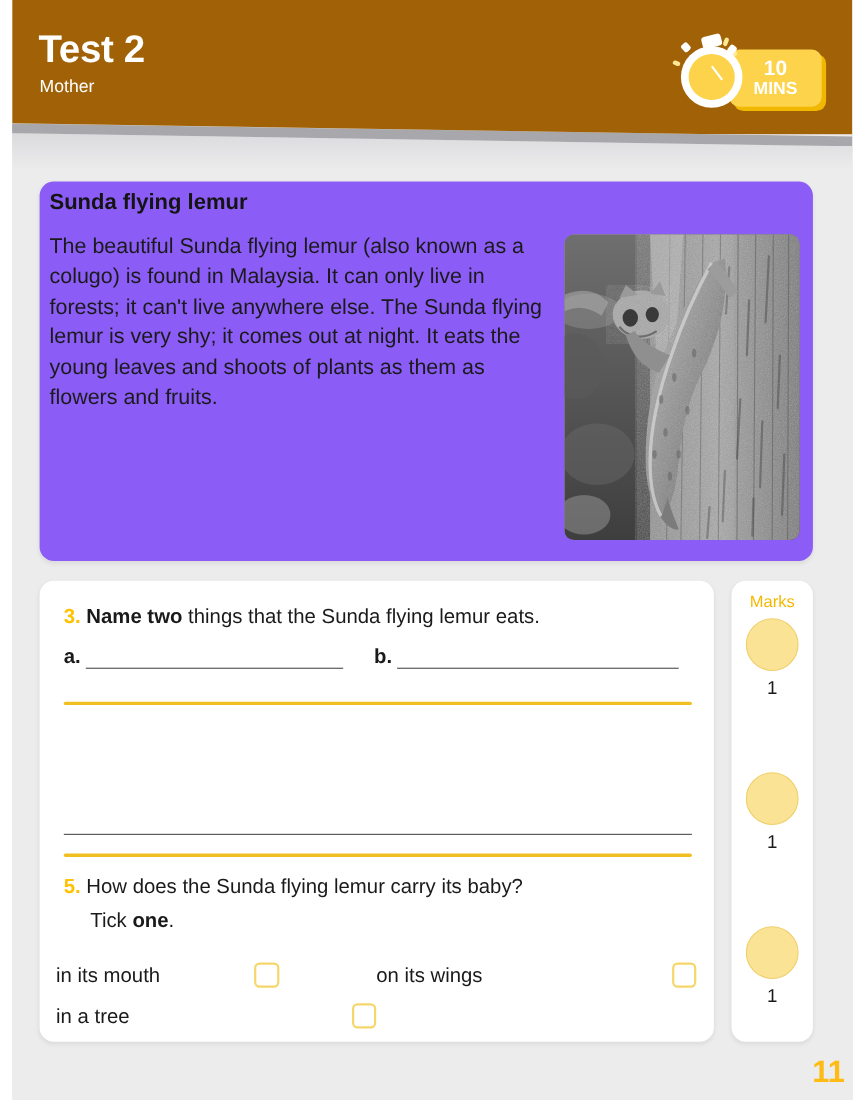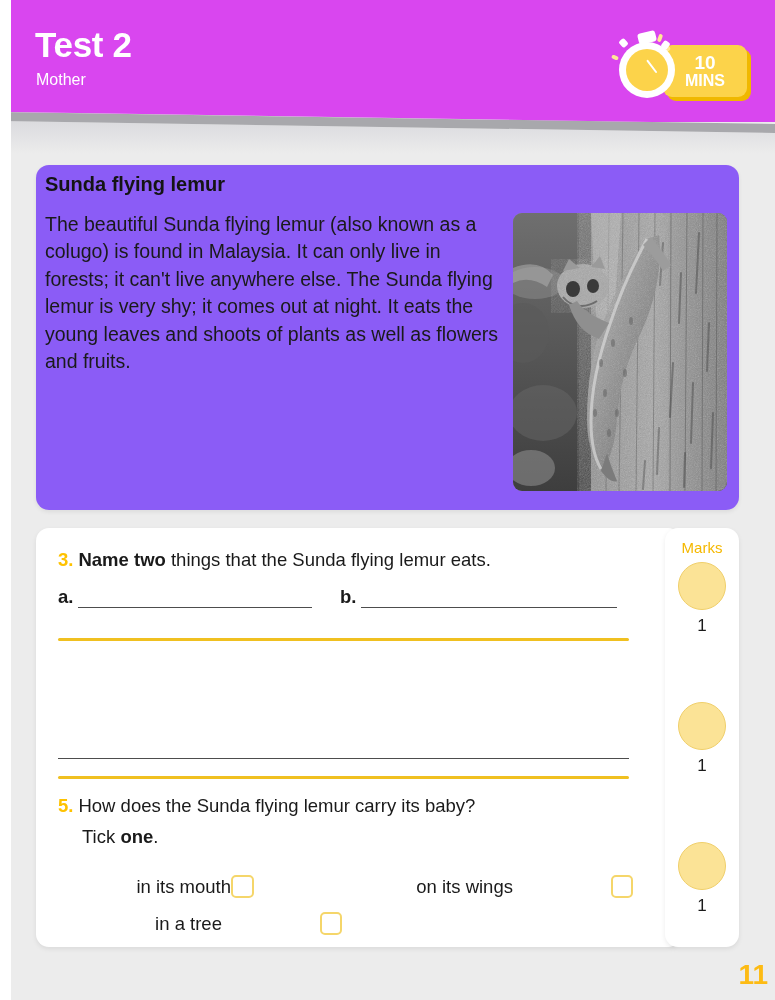--- a/index.html
+++ b/index.html
@@ -37,21 +37,21 @@
     z-index: 7;
   }
 
   
   .header {
     position: absolute;
     left: 11px;
     top: 0;
     width: 764px;
     height: 122px;
-    background: #d946ef;
+    background: #a16207;
     z-index: 3;
   }
   
   .header-shadow {
     position: absolute;
     left: 0;
     top: 0;
     width: 775px;
     height: 140px;
     z-index: 2;
@@ -245,21 +245,20 @@
   .questions {
     position: absolute;
     left: 36px;
     top: 528px;
     width: 613px;
     height: 419px;
     background: #ffffff;
     border-radius: 13px;
     z-index: 5;
     box-shadow: 0 2px 5px rgba(0,0,0,0.08);
-    padding-left: 32px;
   }
   .q {
     position: absolute;
     left: 22px;
     width: 572px;
   }
   .q-head {
     font-size: 18.5px;
     color: #1a1a1a;
     line-height: 1.33;
@@ -310,21 +309,20 @@
   }
   .tick-cell {
     display: flex;
     align-items: center;
     width: 291px;
   }
   .tick-label {
     font-size: 18.5px;
     color: #1a1a1a;
     width: 180px;
-    text-align: right;
   }
   .checkbox {
     width: 23px;
     height: 23px;
     border: 2px solid #f5d66a;
     border-radius: 5px;
     background: #ffffff;
     box-sizing: border-box;
   }
 
@@ -408,21 +406,21 @@
       <div class="watch-face"></div>
       <div class="watch-hand"></div>
     </div>
   </div>
 
   <div class="left-strip"></div>
 
   <div class="passage">
     <div class="passage-title">Sunda flying lemur</div>
     <div class="passage-body">
-      <p>The beautiful Sunda flying lemur (also known as a colugo) is found in Malaysia. It can only live in forests; it can't live anywhere else. The Sunda flying lemur is very shy; it comes out at night. It eats the young leaves and shoots of plants as well as flowers and fruits.</p>
+      <p>The beautiful Sunda flying lemur (also known as a colugo) is found in Malaysia. It can only live in forests; it can't live anywhere else. The Sunda flying lemur is very shy; it comes out at night. It eats the young leaves and shoots of plants as them as flowers and fruits.</p>
     </div>
     <div class="photo">
       <svg width="214" height="278" viewBox="0 0 214 278" xmlns="http://www.w3.org/2000/svg">
         <defs>
           <linearGradient id="bark" x1="0" y1="0" x2="1" y2="0">
             <stop offset="0%" stop-color="#8d8d8d"></stop>
             <stop offset="45%" stop-color="#a5a5a5"></stop>
             <stop offset="100%" stop-color="#7c7c7c"></stop>
           </linearGradient>
           <linearGradient id="bgleaf" x1="0" y1="0" x2="0" y2="1">

